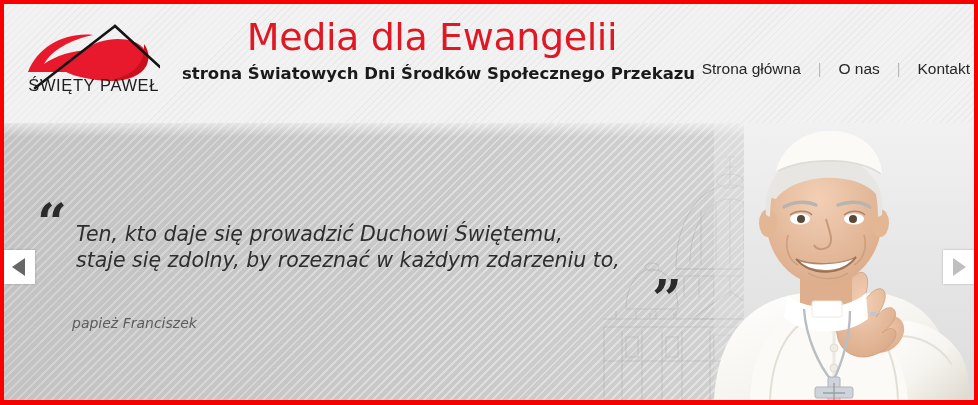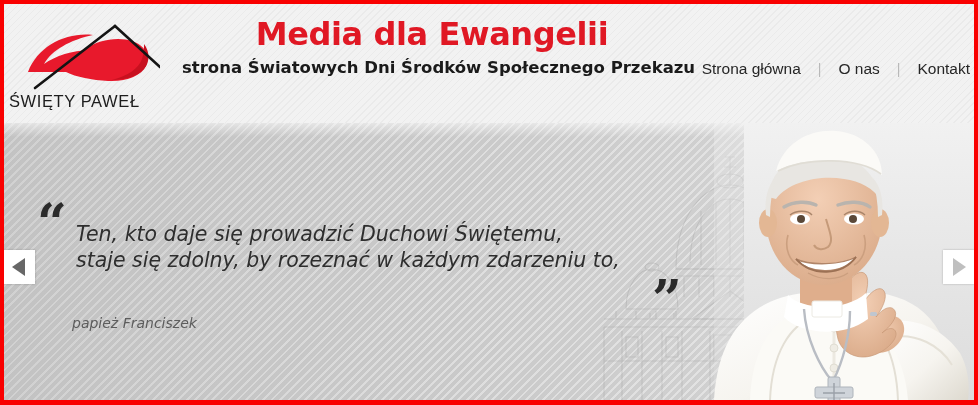--- a/index.html
+++ b/index.html
@@ -51,42 +51,42 @@
   .logo-mark {
     position: absolute;
     left: 0;
     top: 0;
     width: 152px;
     height: 78px;
   }
   .logo-text {
     position: absolute;
     left: 1px;
-    top: 80px;
+    top: 64px;
     width: 150px;
-    text-align: left;
+    text-align: right;
     font-family: "Liberation Sans", sans-serif;
     font-size: 16.5px;
     letter-spacing: 0.6px;
     color: #1d1d1d;
     white-space: nowrap;
   }
 
   
   .title-block {
     position: absolute;
     left: 178px;
     top: 14px;
     width: 500px;
     text-align: center;
   }
   .site-title {
     font-family: "DejaVu Sans", sans-serif;
-    font-size: 32px;
-    font-weight: bold;
+    font-size: 38px;
+    font-weight: normal;
     color: #e01824;
     line-height: 1.05;
     letter-spacing: -0.4px;
     white-space: nowrap;
   }
   .site-subtitle {
     margin-top: 6px;
     font-family: "DejaVu Sans", sans-serif;
     font-size: 16.5px;
     font-weight: bold;

